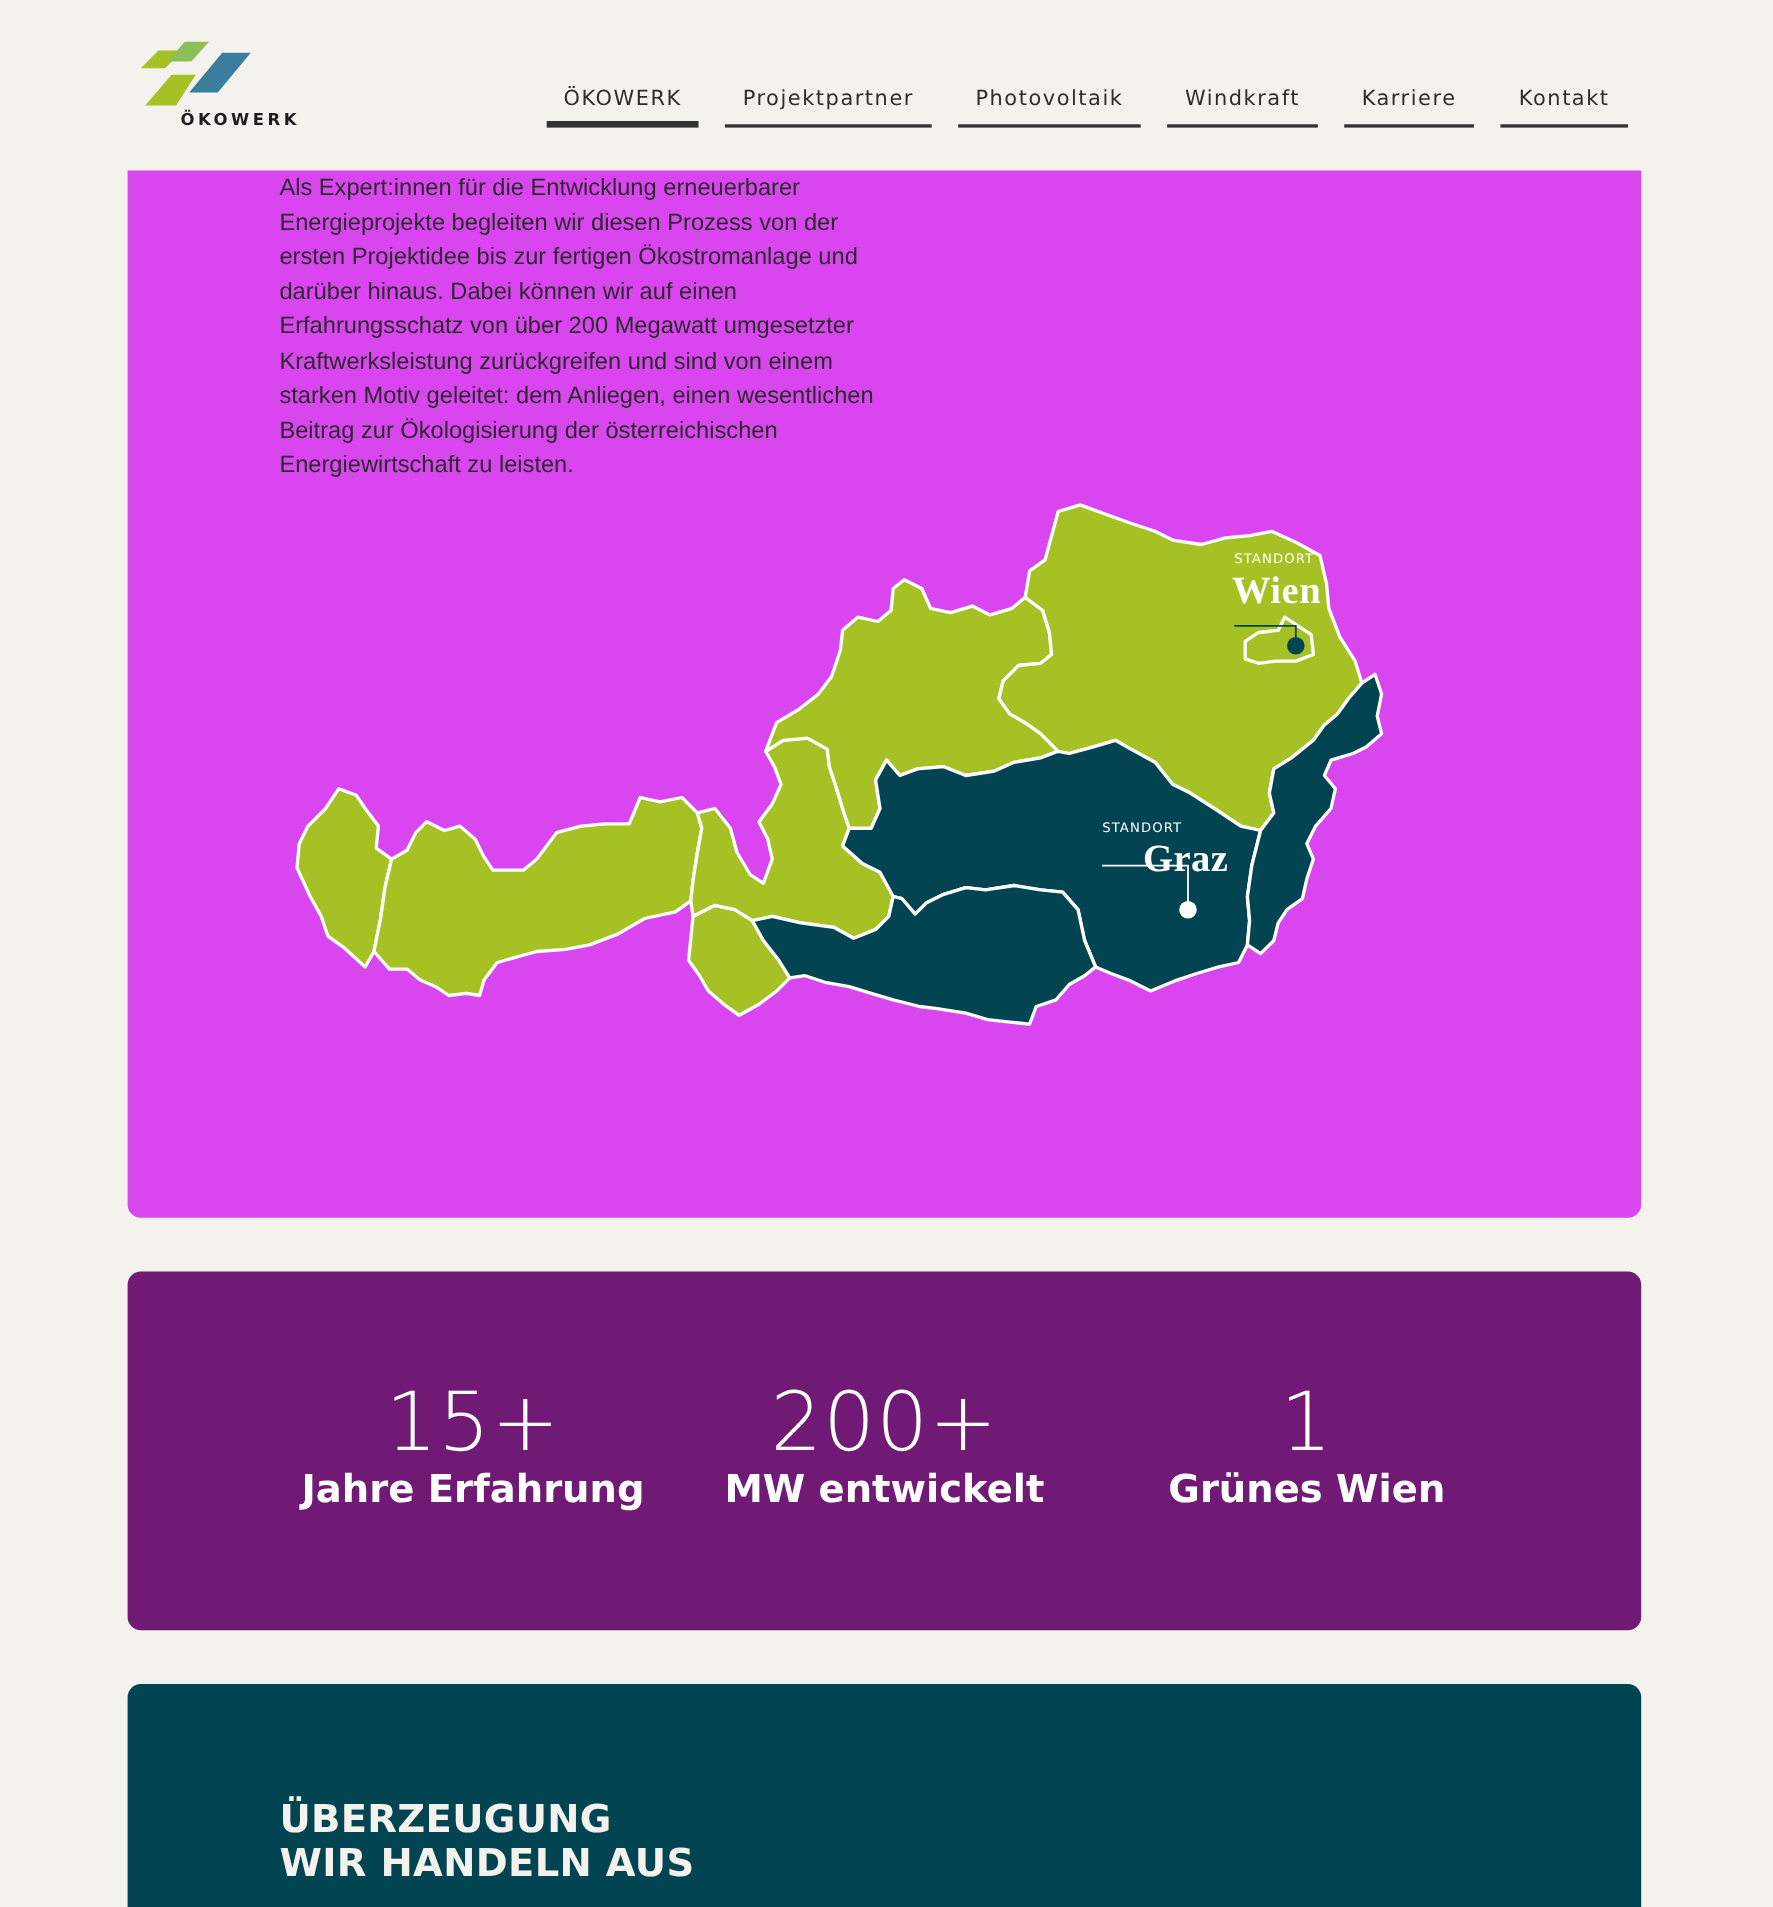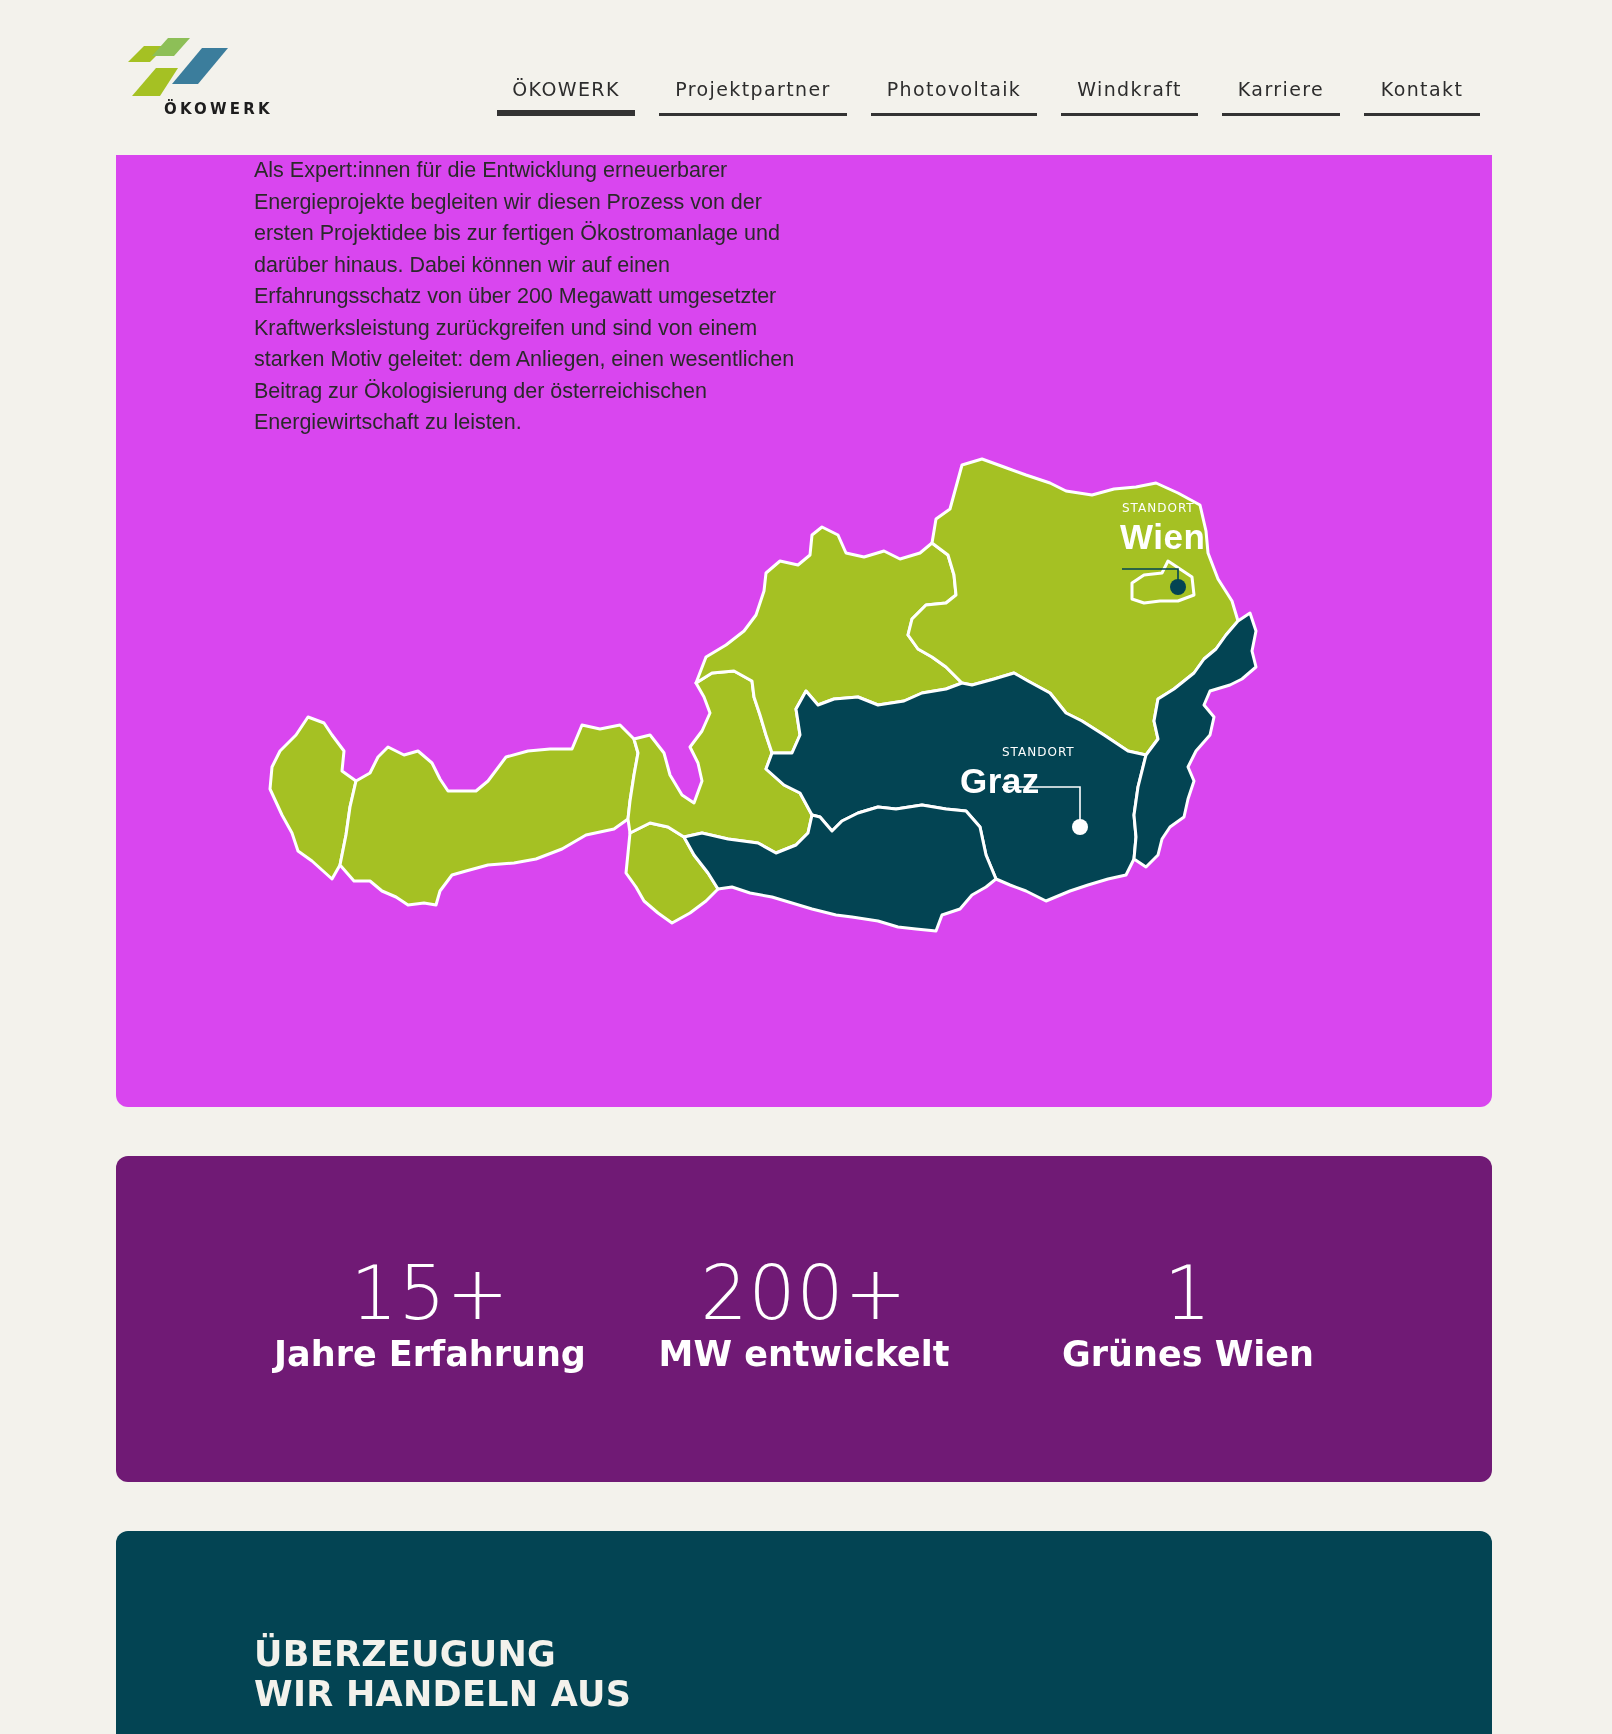--- a/index.html
+++ b/index.html
@@ -38,21 +38,21 @@
   }
   .col-left { left: 138px; top: 0px; width: 560px; }
   .col-right { left: 712px; top: 0px; width: 520px; }
 
   .map { position: absolute; left: 150px; top: 280px; width: 1080px; height: 560px; }
   .standort-small {
     position: absolute; font-family: "DejaVu Sans", sans-serif;
     font-size: 12px; letter-spacing: 1px; color: #ffffff;
   }
   .standort-big {
-    position: absolute; font-family: Liberation Sans, sans-serif; font-weight: bold;
+    position: absolute; font-family: Liberation Serif, serif; font-weight: bold;
     font-size: 35px; color: #ffffff; letter-spacing: 0.5px;
   }
 
   
   .card-green {
     position: absolute; left: 116px; top: 1156px; width: 1376px; height: 326px;
     background: #701a75; border-radius: 12px;
   }
   .stat { position: absolute; top: 100px; width: 380px; text-align: center; color: #ffffff; }
   .stat-num {
@@ -129,21 +129,21 @@
       <polyline points="856,134 912,134 912,152" fill="none" stroke="#034453" stroke-width="1.6"></polyline>
       <circle cx="912" cy="152" r="8" fill="#034453"></circle>
 
       <polyline points="736,352 814,352 814,392" fill="none" stroke="#ffffff" stroke-width="1.6"></polyline>
       <circle cx="814" cy="392" r="8" fill="#ffffff"></circle>
     </svg>
 
     <div class="standort-small" style="left:856px;top:66px;">STANDORT</div>
     <div class="standort-big" style="left:854px;top:82px;">Wien</div>
     <div class="standort-small" style="left:736px;top:310px;">STANDORT</div>
-    <div class="standort-big" style="left:694px;top:326px;">Graz</div>
+    <div class="standort-big" style="left:773px;top:326px;">Graz</div>
   </div>
 </section>
 
 <section class="card-green">
   <div class="stat" style="left:124px;">
     <div class="stat-num">15+</div>
     <div class="stat-label">Jahre Erfahrung</div>
   </div>
   <div class="stat" style="left:498px;">
     <div class="stat-num">200+</div>

